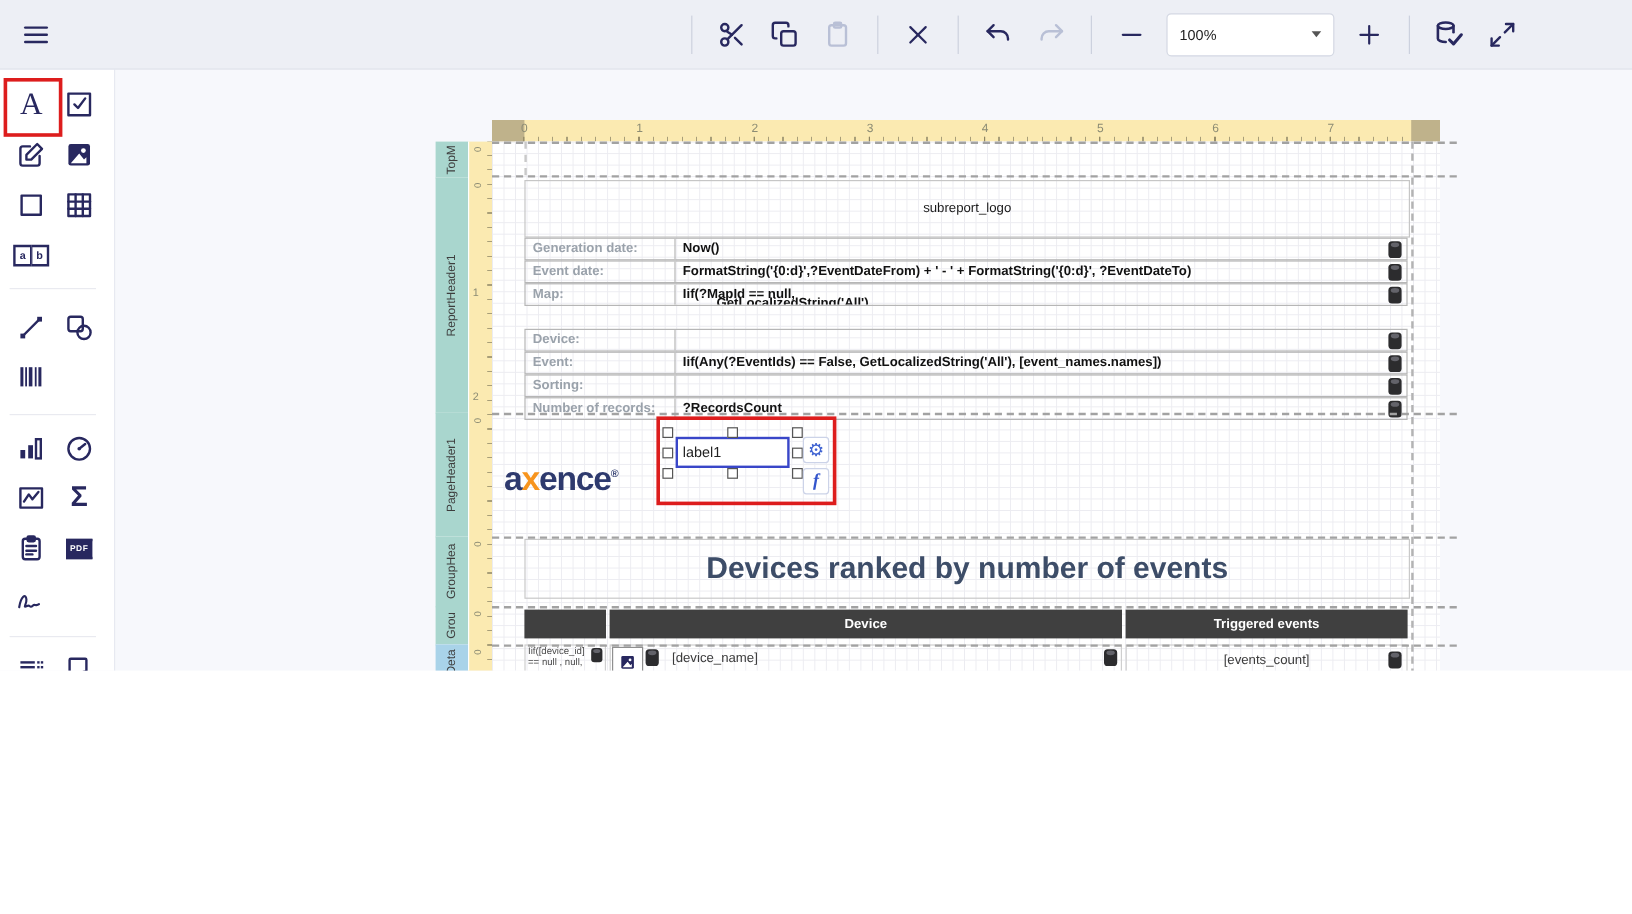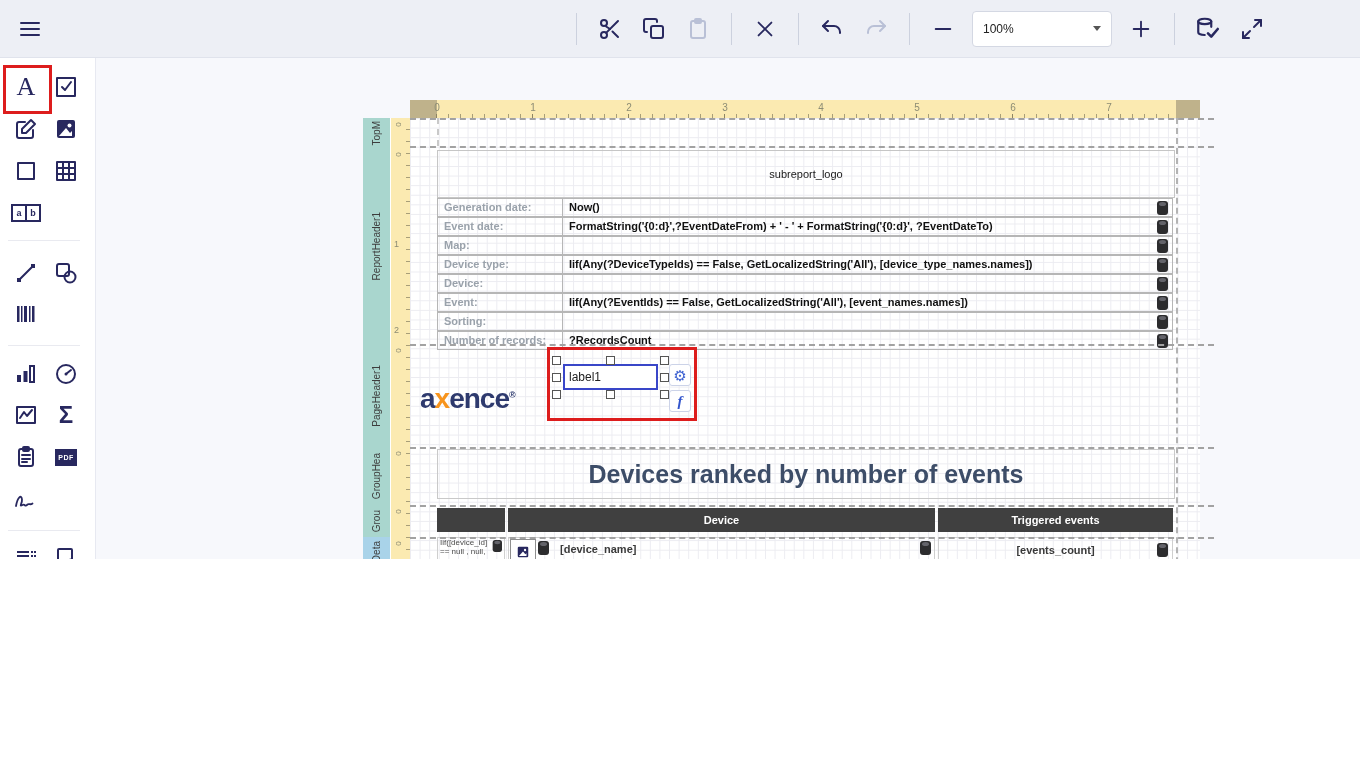--- a/index.html
+++ b/index.html
@@ -82,21 +82,21 @@
   .thcell{position:absolute;top:508px;height:24px;background:#404040;display:flex;align-items:center;
       justify-content:center;z-index:4;cursor:pointer;}
   .thcell span{color:#fff;font-size:11px;font-weight:bold;}
   .drow-cell{position:absolute;top:537px;height:26px;border:1px solid #cfcfcf;box-sizing:border-box;
       z-index:4;cursor:pointer;}
   .cond-text{font-size:8px;line-height:8.5px;color:#4a4a4a;padding:1px 14px 0 2px;word-break:break-all;
       overflow:hidden;height:24px;display:block;}
   .small-db{transform:scale(.85);transform-origin:top right;}
   .imgbox{position:absolute;left:510px;top:539px;width:24px;height:23px;border:1px solid #8f8f8f;
       display:flex;align-items:center;justify-content:center;z-index:5;background:#fff;cursor:pointer;}
-  .freefield{position:absolute;font-size:11px;color:#3a3a3a;z-index:5;font-weight:bold;}
+  .freefield{position:absolute;font-size:11px;color:#3a3a3a;z-index:5;}
   .loose-db{position:absolute;width:11px;height:14px;background:#2c2c2e;border-radius:3px;z-index:5;}
   .loose-db::after{content:'';position:absolute;left:2px;top:1px;width:7px;height:4px;background:#63636a;
       border-radius:50%;}
   
   .brand{position:absolute;left:420px;top:383px;z-index:5;font-weight:bold;font-size:28px;
       letter-spacing:-1px;color:#2e3a6e;cursor:pointer;}
   .brand .bx{color:#f7941d;}
   .brand sup{font-size:9px;letter-spacing:0;}
   
   .red-hl{position:absolute;border:3px solid #dd1d1d;z-index:20;pointer-events:none;}
@@ -441,25 +441,21 @@
     <div class="cell-value"><span>Now()</span></div>
     <span class="dbicon"></span>
   </div>
   <div class="inforow" style="top:217px">
     <div class="cell-label"><span>Event date:</span></div>
     <div class="cell-value"><span>FormatString('{0:d}',?EventDateFrom) + ' - ' + FormatString('{0:d}', ?EventDateTo)</span></div>
     <span class="dbicon"></span>
   </div>
   <div class="inforow maprow" style="top:236px;overflow:hidden">
     <div class="cell-label"><span>Map:</span></div>
-    <span class="dbicon"></span>
-  </div>
-  <div class="inforow" style="top:255px">
-    <div class="cell-label"><span>Device type:</span></div>
-    <div class="cell-value"><span>Iif(Any(?DeviceTypeIds) == False, GetLocalizedString('All'), [device_type_names.names])</span></div>
+    <div class="cell-value"><span>Iif(?MapId == null,</span><span class="val2">GetLocalizedString('All')</span></div>
     <span class="dbicon"></span>
   </div>
   <div class="inforow" style="top:274px">
     <div class="cell-label"><span>Device:</span></div>
     <span class="dbicon"></span>
   </div>
   <div class="inforow" style="top:293px">
     <div class="cell-label"><span>Event:</span></div>
     <div class="cell-value"><span>Iif(Any(?EventIds) == False, GetLocalizedString('All'), [event_names.names])</span></div>
     <span class="dbicon"></span>

